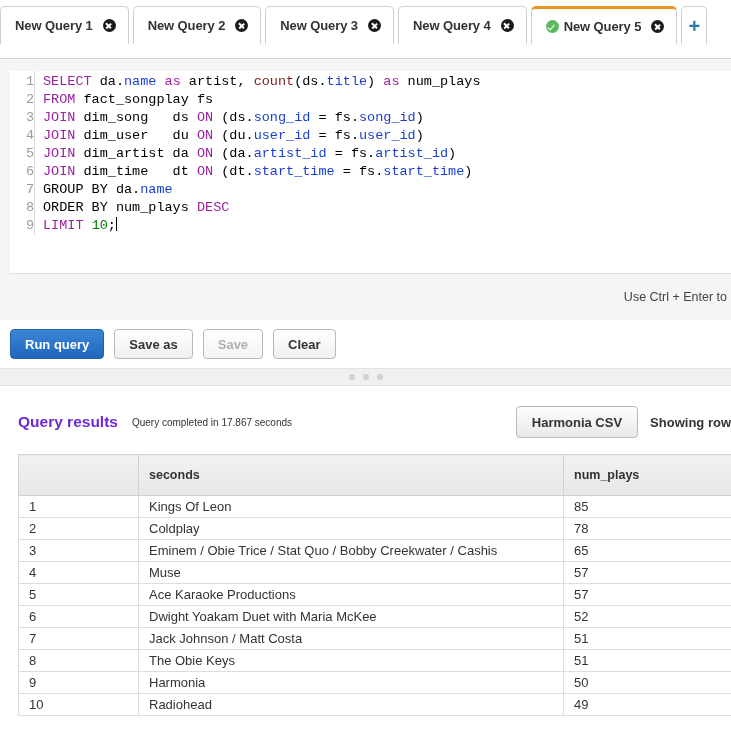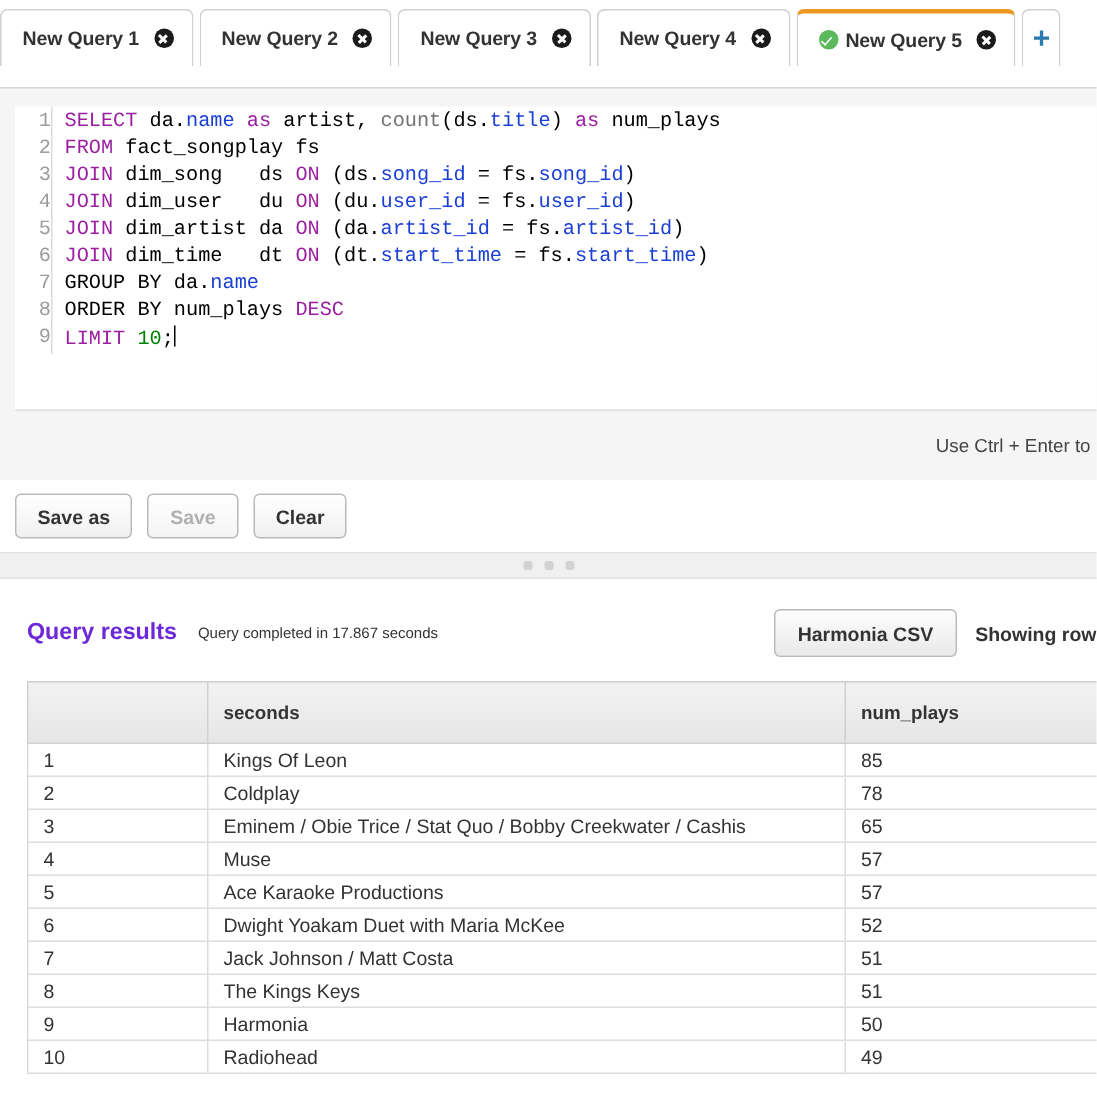--- a/index.html
+++ b/index.html
@@ -152,21 +152,21 @@
     user-select: none;
   }
   #code-lines {
     flex: 1;
     padding-top: 2px;
     padding-left: 8px;
     white-space: pre;
     color: #000000;
   }
   .kw   { color: #9b1fa0; }
-  .fn   { color: #737373; }
+  .fn   { color: #7f1d1d; }
   .col  { color: #1a3fd4; }
   .num  { color: #008000; }
   #caret {
     display: inline-block;
     width: 1px;
     height: 14px;
     background: #000000;
     vertical-align: -2px;
   }
   #editor-hint-bar {
@@ -375,20 +375,21 @@
         </div>
       <div id="code-lines"><div><span class="kw">SELECT</span> da.<span class="col">name</span> <span class="kw">as</span> artist, <span class="fn">count</span>(ds.<span class="col">title</span>) <span class="kw">as</span> num_plays</div><div><span class="kw">FROM</span> fact_songplay fs</div><div><span class="kw">JOIN</span> dim_song   ds <span class="kw">ON</span> (ds.<span class="col">song_id</span> = fs.<span class="col">song_id</span>)</div><div><span class="kw">JOIN</span> dim_user   du <span class="kw">ON</span> (du.<span class="col">user_id</span> = fs.<span class="col">user_id</span>)</div><div><span class="kw">JOIN</span> dim_artist da <span class="kw">ON</span> (da.<span class="col">artist_id</span> = fs.<span class="col">artist_id</span>)</div><div><span class="kw">JOIN</span> dim_time   dt <span class="kw">ON</span> (dt.<span class="col">start_time</span> = fs.<span class="col">start_time</span>)</div><div>GROUP BY da.<span class="col">name</span></div><div>ORDER BY num_plays <span class="kw">DESC</span></div><div><span class="kw">LIMIT</span> <span class="num">10</span>;<span id="caret"></span></div></div>
     </div>
   </div>
   <div id="editor-hint-bar">
     <span id="editor-hint-text">Use Ctrl + Enter to run q</span>
   </div>
 </div>
 
 <div id="button-row">
+  <button class="btn primary">Run query</button>
   <button class="btn">Save as</button>
   <button class="btn disabled">Save</button>
   <button class="btn">Clear</button>
 </div>
 
 <div id="splitter">
   <div id="splitter-handle">
     <span></span>
     <span></span>
     <span></span>
@@ -448,21 +449,21 @@
             <td>Dwight Yoakam Duet with Maria McKee</td>
             <td>52</td>
           </tr>
           <tr>
             <td>7</td>
             <td>Jack Johnson / Matt Costa</td>
             <td>51</td>
           </tr>
           <tr>
             <td>8</td>
-            <td>The Kings Keys</td>
+            <td>The Obie Keys</td>
             <td>51</td>
           </tr>
           <tr>
             <td>9</td>
             <td>Harmonia</td>
             <td>50</td>
           </tr>
           <tr>
             <td>10</td>
             <td>Radiohead</td>

